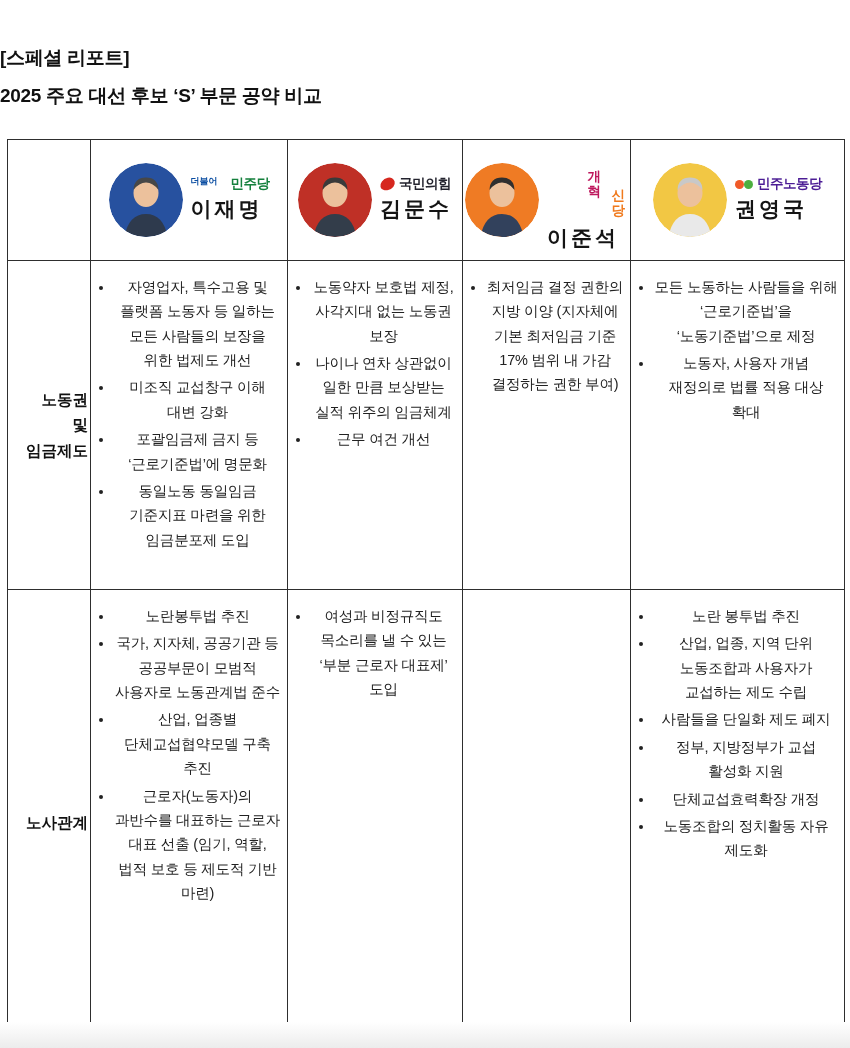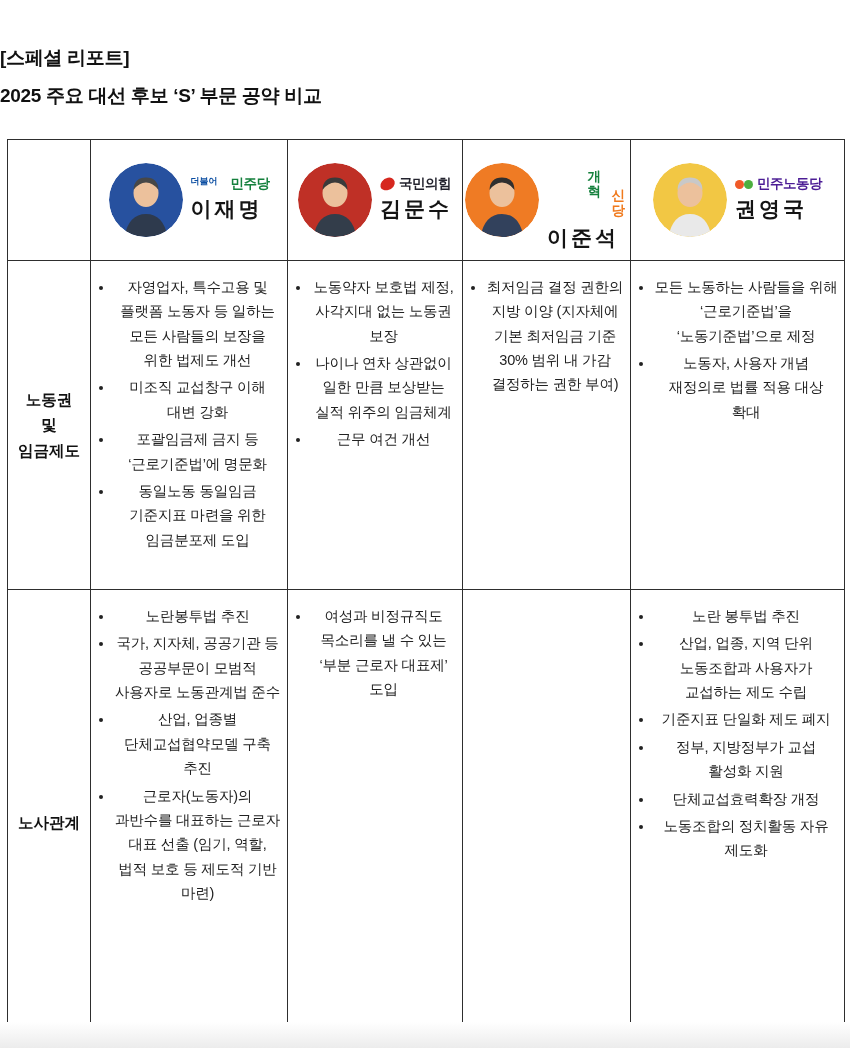--- a/index.html
+++ b/index.html
@@ -20,21 +20,21 @@
     border-collapse:collapse;table-layout:fixed;background:#fff;
   }
   table.cmp, table.cmp th, table.cmp td{border:1.6px solid #2e2e2e;}
   table.cmp{border-bottom-width:3px;}
   .head-row th, .head-row td{height:120px;vertical-align:middle;padding:0;}
   tr.r0 th, tr.r0 td{height:306px;}
   tr.r1 th, tr.r1 td{height:444px;}
 
   th.cat{
     font-weight:700;font-size:15.5px;line-height:1.65;color:#111;
-    text-align:center;vertical-align:middle;white-space:pre-line;padding:2px;
+    text-align:right;vertical-align:middle;white-space:pre-line;padding:2px;
   }
   td.pledge{vertical-align:top;padding:14px 6px 8px 2px;}
   td.pledge ul{margin:0;padding-left:21px;}
   td.pledge li{
     font-size:14.5px;line-height:1.68;margin:0 0 3px 0;color:#222;
     letter-spacing:-0.2px;word-break:keep-all;text-align:center;
   }
 
   .hc{display:flex;align-items:center;justify-content:center;gap:8px;padding:0 2px;}
   .avatar{width:74px;height:74px;border-radius:50%;overflow:hidden;flex:none;}
@@ -139,21 +139,21 @@
                   <circle cx="37" cy="37" r="37" fill="#ef7b24"></circle>
                   <g clip-path="url(#clip2)">
                     <path d="M15 76 Q19 51 37 51 Q55 51 59 76 Z" fill="#32415c"></path>
                     <ellipse cx="37" cy="30" rx="12.5" ry="14" fill="#ecc19c"></ellipse>
                     <path d="M24.5 27 Q25 14.5 37 14.5 Q49 14.5 49.5 27 Q44 19.5 37 19.5 Q30 19.5 24.5 27 Z" fill="#2f2f2f"></path>
                   </g>
                 </svg>
               </span>
               <div class="hmeta">
                 <div class="logo">
-                  <span class="seg" style="color: #15803d; margin-left: 37px;">개혁</span>
+                  <span class="seg" style="color: #be185d; margin-left: 37px;">개혁</span>
                   <span class="seg raise" style="color: rgb(240, 122, 29); margin-top: 44px;">신당</span>
                 </div>
                 <div class="cname">이준석</div>
               </div>
             </div>
           </th>
           <th>
             <div class="hc">
               <span class="avatar">
                 <svg width="74" height="74" viewBox="0 0 74 74" xmlns="http://www.w3.org/2000/svg">
@@ -195,21 +195,21 @@
           </td>
           <td class="pledge">
             <ul>
               <li>노동약자 보호법 제정, 사각지대 없는 노동권 보장</li>
               <li>나이나 연차 상관없이 일한 만큼 보상받는 실적 위주의 임금체계</li>
               <li>근무 여건 개선</li>
             </ul>
           </td>
           <td class="pledge">
             <ul>
-              <li>최저임금 결정 권한의 지방 이양 (지자체에 기본 최저임금 기준 30% 범위 내 가감 결정하는 권한 부여)</li>
+              <li>최저임금 결정 권한의 지방 이양 (지자체에 기본 최저임금 기준 17% 범위 내 가감 결정하는 권한 부여)</li>
             </ul>
           </td>
           <td class="pledge">
             <ul>
               <li>모든 노동하는 사람들을 위해 ‘근로기준법’을 ‘노동기준법’으로 제정</li>
               <li>노동자, 사용자 개념 재정의로 법률 적용 대상 확대</li>
             </ul>
           </td>
         </tr>
       <tr class="body-row r1" id="row-1">
@@ -227,21 +227,21 @@
               <li>여성과 비정규직도 목소리를 낼 수 있는 ‘부분 근로자 대표제’ 도입</li>
             </ul>
           </td>
           <td class="pledge">
             <ul></ul>
           </td>
           <td class="pledge">
             <ul>
               <li>노란 봉투법 추진</li>
               <li>산업, 업종, 지역 단위 노동조합과 사용자가 교섭하는 제도 수립</li>
-              <li>기준지표 단일화 제도 폐지</li>
+              <li>사람들을 단일화 제도 폐지</li>
               <li>정부, 지방정부가 교섭 활성화 지원</li>
               <li>단체교섭효력확장 개정</li>
               <li>노동조합의 정치활동 자유 제도화</li>
             </ul>
           </td>
         </tr>
     </tbody>
   </table>
 </div>
 

